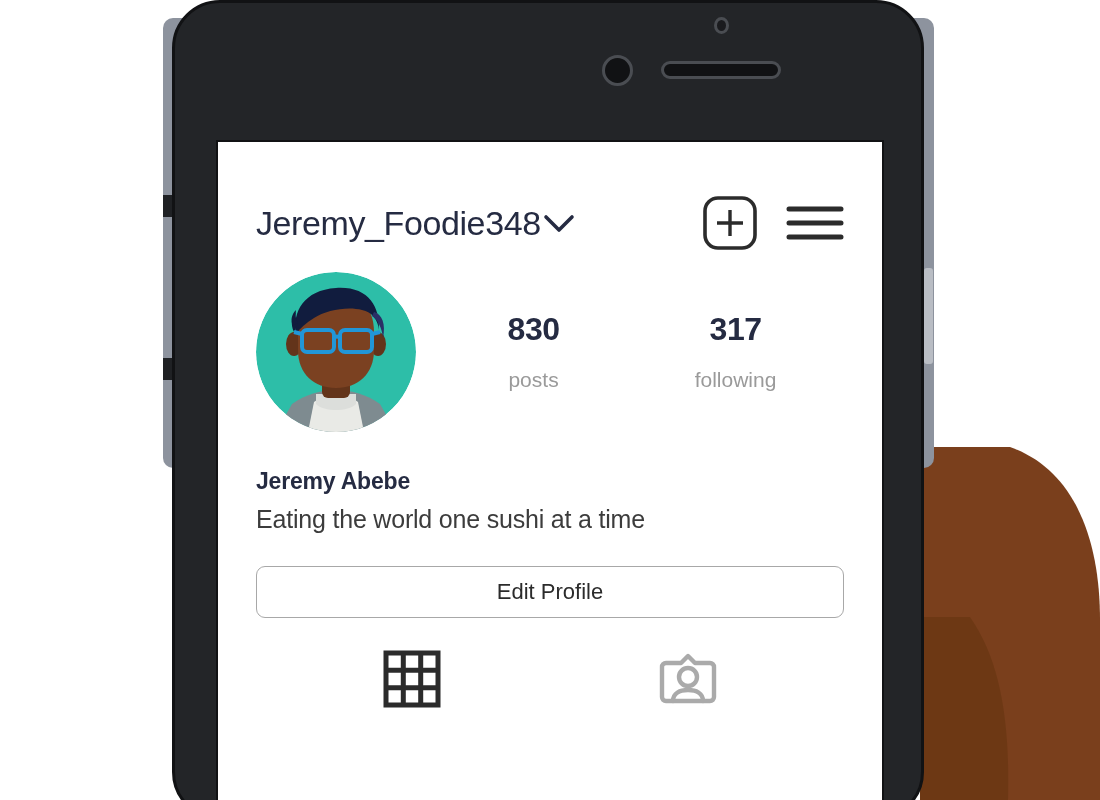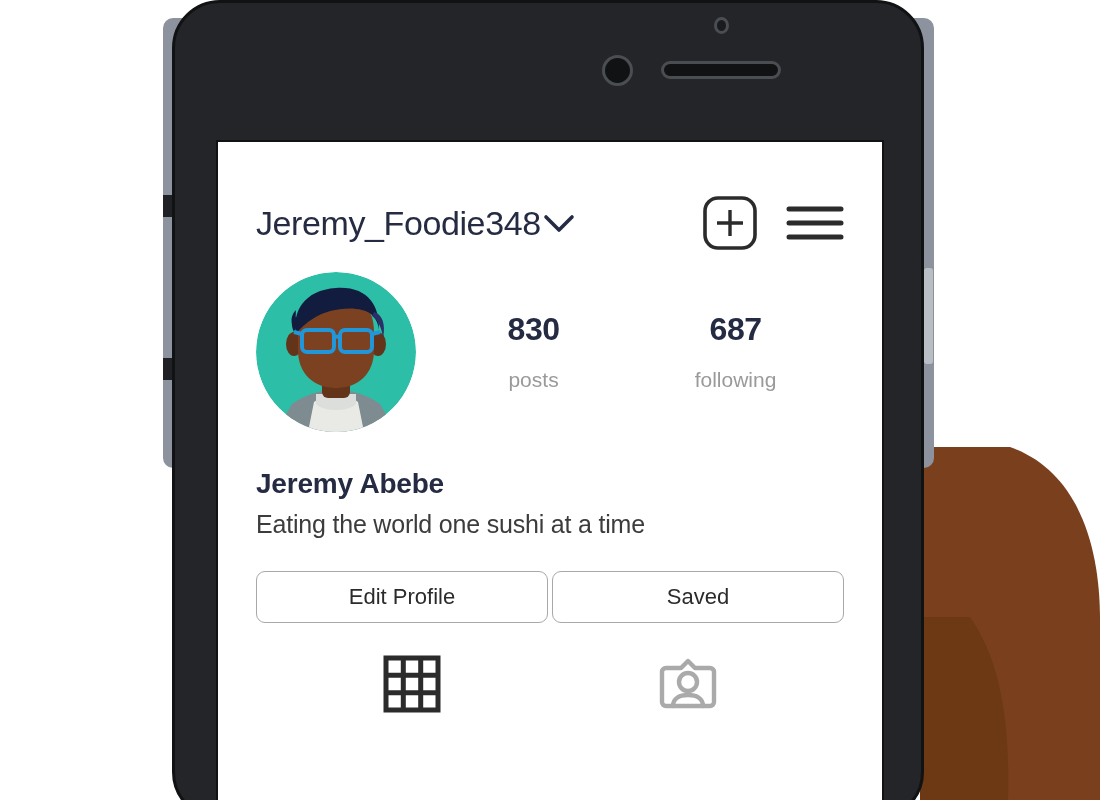--- a/index.html
+++ b/index.html
@@ -88,21 +88,21 @@
   .stat { text-align: center; }
   .stat-num {
     font-size: 32px; font-weight: 700; color: #252b42;
     line-height: 1.1; letter-spacing: -0.5px;
   }
   .stat-label { font-size: 21px; color: #9a9a9a; margin-top: 20px; }
 
   
   .bio-block { margin-top: 36px; }
   .full-name {
-    font-size: 28px; font-weight: 700; color: #252b42;
+    font-size: 23px; font-weight: 700; color: #252b42;
     letter-spacing: -0.2px;
   }
   .bio-text { font-size: 25px; color: #3c3c3c; margin-top: 10px; letter-spacing: -0.2px; }
 
   
   .action-row { display: flex; gap: 4px; margin-top: 32px; }
   .action-btn {
     flex: 1; height: 52px;
     border: 1.6px solid #a8a8a8; border-radius: 9px;
     background: #ffffff; color: #2b2b2b;
@@ -204,34 +204,33 @@
             </g>
           </g>
         </svg>
 
         <div class="stats">
           <div class="stat">
             <div class="stat-num">830</div>
             <div class="stat-label">posts</div>
           </div>
           <div class="stat">
-            <div class="stat-num">687</div>
+            <div class="stat-num">317</div>
             <div class="stat-label">following</div>
           </div>
         </div>
       </div>
 
       <div class="bio-block">
         <div class="full-name">Jeremy Abebe</div>
         <div class="bio-text">Eating the world one sushi at a time</div>
       </div>
 
       <div class="action-row">
         <button class="action-btn">Edit Profile</button>
-        <button class="action-btn">Saved</button>
       </div>
 
       <div class="tab-row">
         <div class="tab">
           <svg width="58" height="58" viewBox="0 0 58 58" xmlns="http://www.w3.org/2000/svg">
             <rect x="3" y="3" width="52" height="52" fill="none" stroke="#2b2b2b" stroke-width="5"></rect>
             <path d="M20.3 3 L20.3 55 M37.7 3 L37.7 55 M3 20.3 L55 20.3 M3 37.7 L55 37.7" stroke="#2b2b2b" stroke-width="5"></path>
           </svg>
         </div>
         <div class="tab">

